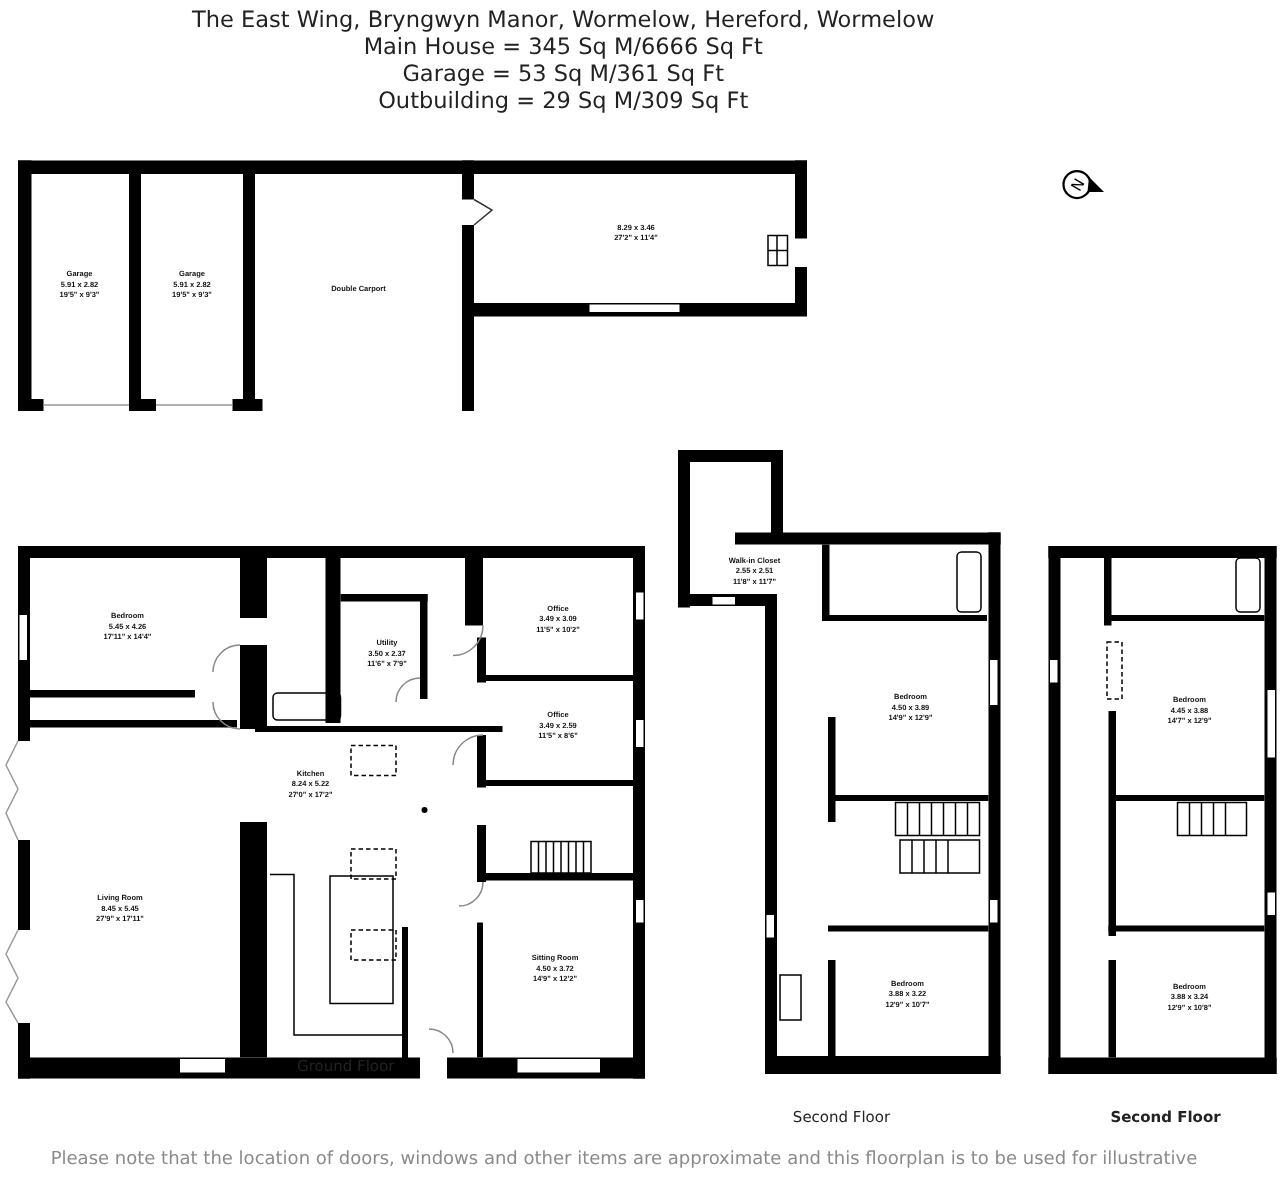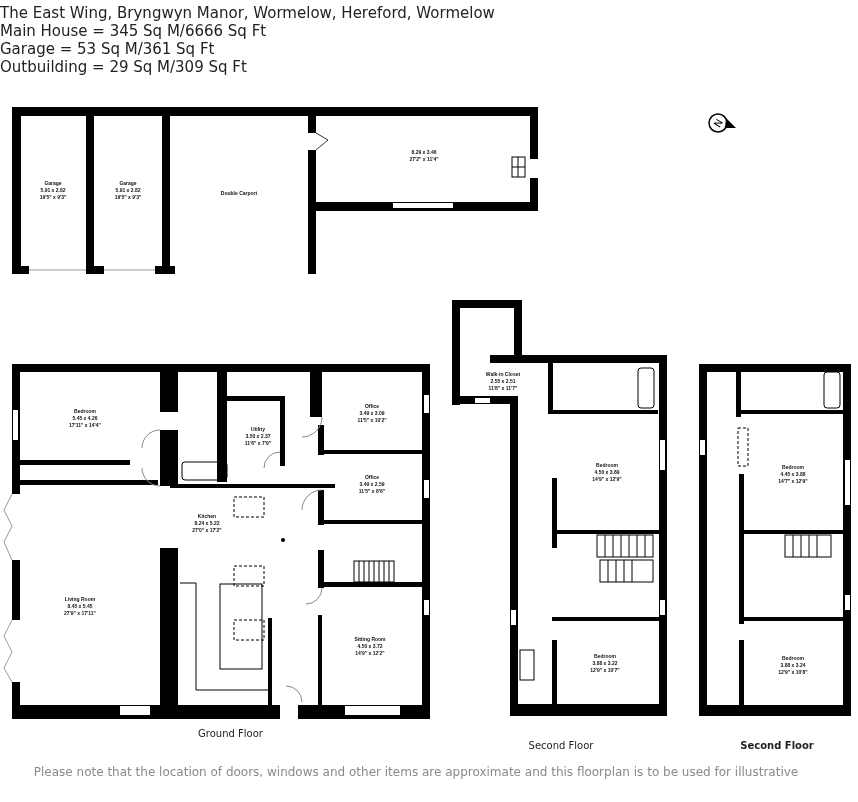--- a/index.html
+++ b/index.html
@@ -1,17 +1,17 @@
 <!DOCTYPE html>
 <html><head>
 <meta charset="utf-8">
 <style>
   html,body{margin:0;padding:0;background:#fff;}
   body{width:858px;height:802px;position:relative;overflow:hidden;font-family:"DejaVu Sans",sans-serif;color:#1a1a1a;}
-  .header{position:absolute;left:0;top:4px;width:751px;text-align:left;font-size:15px;line-height:18px;color:#222;}
+  .header{position:absolute;left:0;top:4px;width:751px;text-align:center;font-size:15px;line-height:18px;color:#222;}
   .header div{white-space:nowrap;}
   .plan{position:absolute;left:0;top:0;}
   .lbl{position:absolute;text-align:center;font-family:"Liberation Sans",sans-serif;font-weight:bold;font-size:5px;line-height:7px;color:#111;white-space:nowrap;transform:translateX(-50%);}
   .floor-lbl{position:absolute;font-size:10px;color:#222;transform:translateX(-50%);white-space:nowrap;}
   .disclaimer{position:absolute;left:0;top:764px;width:832px;text-align:center;font-size:12px;line-height:16px;color:#8a8a8a;}
   .compass{position:absolute;left:706px;top:110px;}
 </style>
 </head>
 <body>
 
@@ -270,19 +270,19 @@
   <div>Bedroom</div>
   <div>4.45 x 3.88</div>
   <div>14'7" x 12'9"</div>
 </div>
 <div class="lbl" style="left:793px;top:655px;">
   <div>Bedroom</div>
   <div>3.88 x 3.24</div>
   <div>12'9" x 10'8"</div>
 </div>
 
-<div class="floor-lbl" style="left:221px;top:728px;padding-left:19px;">Ground Floor</div>
+<div class="floor-lbl" style="left:221px;top:706px;padding-left:19px;">Ground Floor</div>
 <div class="floor-lbl" style="left:561px;top:740px;">Second Floor</div>
 <div class="floor-lbl" style="left:777px;top:740px;font-weight:bold;">Second Floor</div>
 
 <div class="disclaimer">
   <div>Please note that the location of doors, windows and other items are approximate and this floorplan is to be used for illustrative</div>
 </div>
 
 </body></html>

